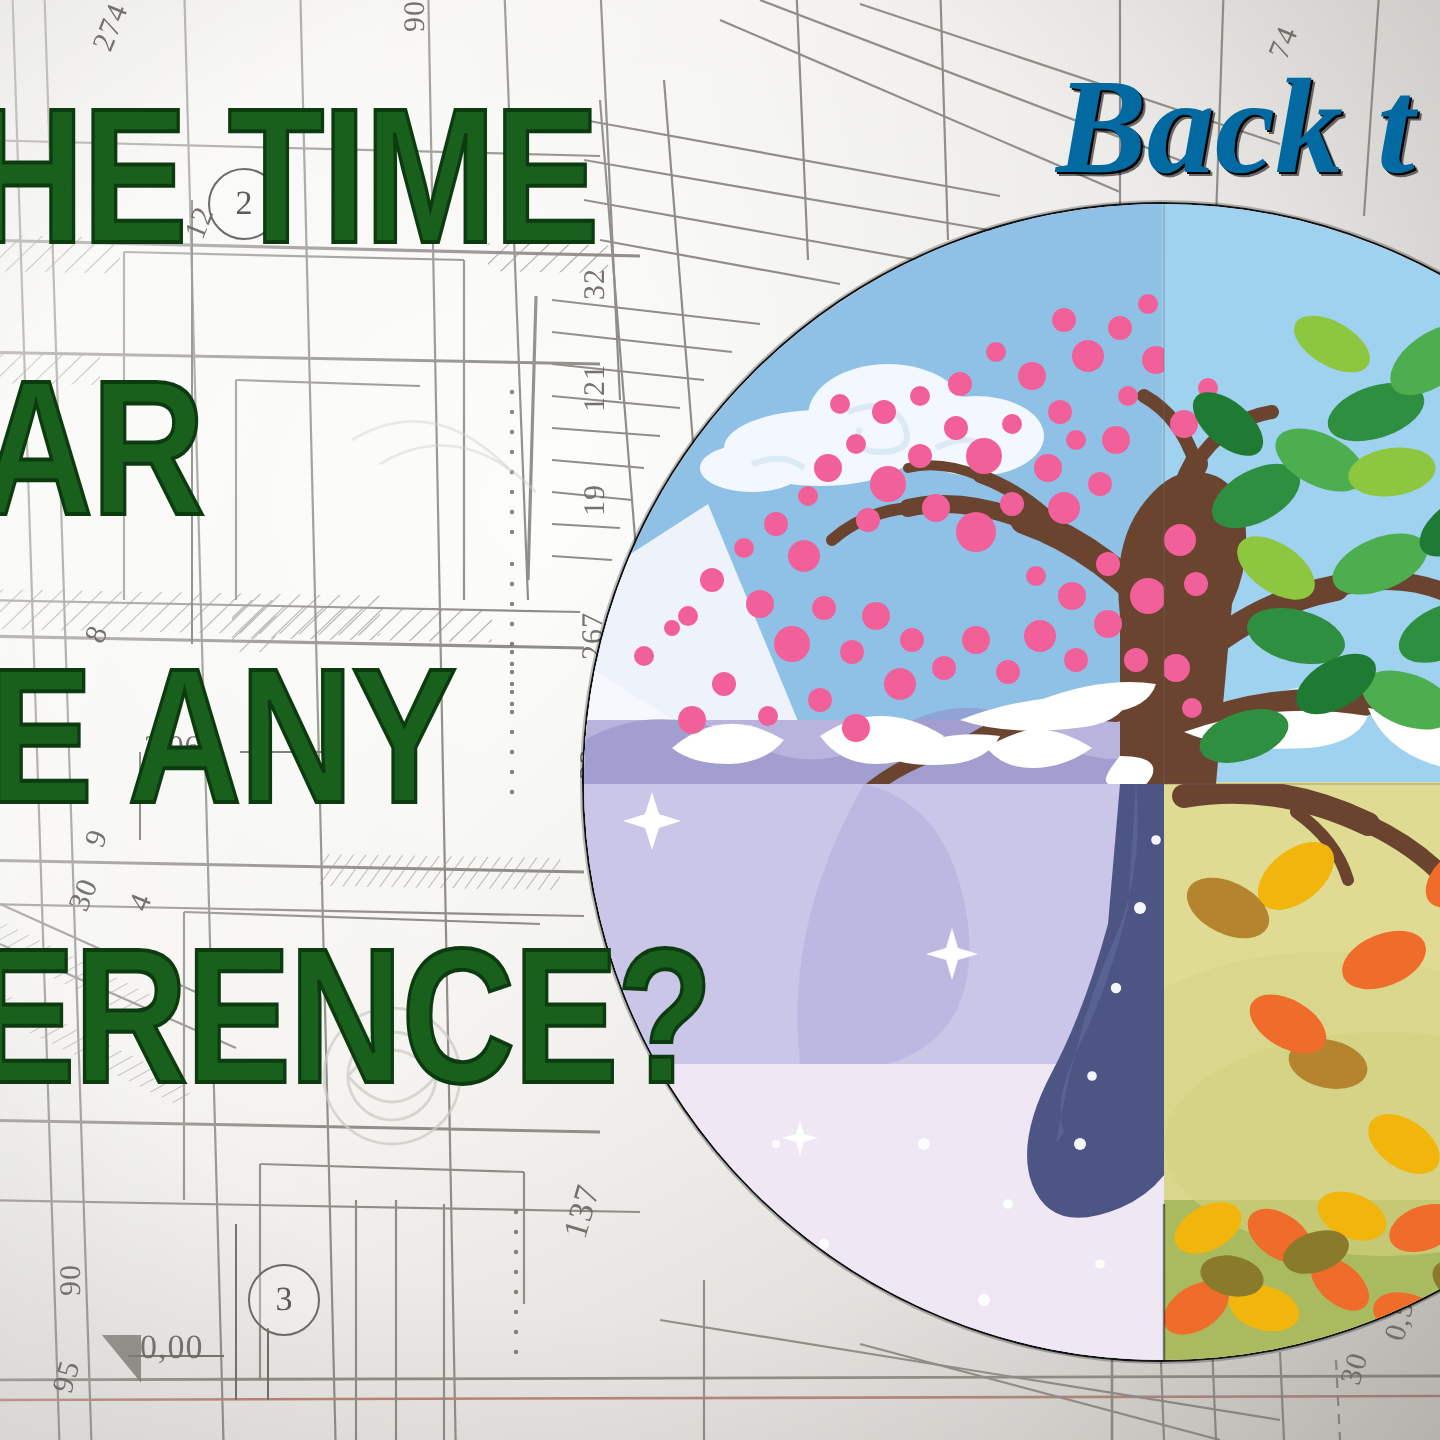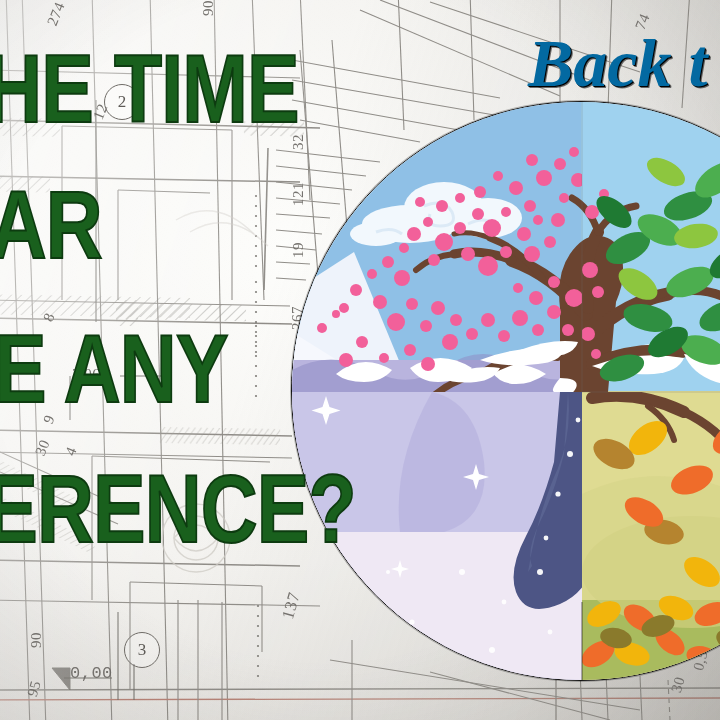--- a/index.html
+++ b/index.html
@@ -217,21 +217,21 @@
 
   <div class="dim rot" style="left:40px;top:318px;transform:rotate(-68deg);">8</div>
   <div class="dim" style="left:72px;top:366px;text-align:right;">3,06</div>
   <div class="dim rot" style="left:40px;top:420px;transform:rotate(-68deg);">9</div>
   <div class="dim rot" style="left:32px;top:452px;transform:rotate(-68deg);">30</div>
   <div class="dim rot" style="left:62px;top:452px;transform:rotate(-68deg);">4</div>
 
   <div class="dim rot" style="left:278px;top:616px;transform:rotate(-74deg);font-size:17px;">137</div>
   <div class="dim rot" style="left:28px;top:648px;transform:rotate(-90deg);">90</div>
   <div class="dim rot" style="left:24px;top:694px;transform:rotate(-74deg);">95</div>
-  <div class="dim" style="left:70px;top:664px;font-size:17px;font-family:Liberation Mono, monospace;">0,00</div>
+  <div class="dim" style="left:70px;top:664px;font-size:17px;">0,00</div>
   <div class="circlelbl" style="left:124px;top:632px;">3</div>
   <div class="dim rot" style="left:690px;top:668px;transform:rotate(-74deg);">0,5</div>
   <div class="dim rot" style="left:668px;top:690px;transform:rotate(-74deg);">30</div>
 
   <div id="seasons">
 
     <div class="q q-spring"></div>
     <div class="q q-summer"></div>
     <div class="q q-winter"></div>
     <div class="q q-autumn"></div>

